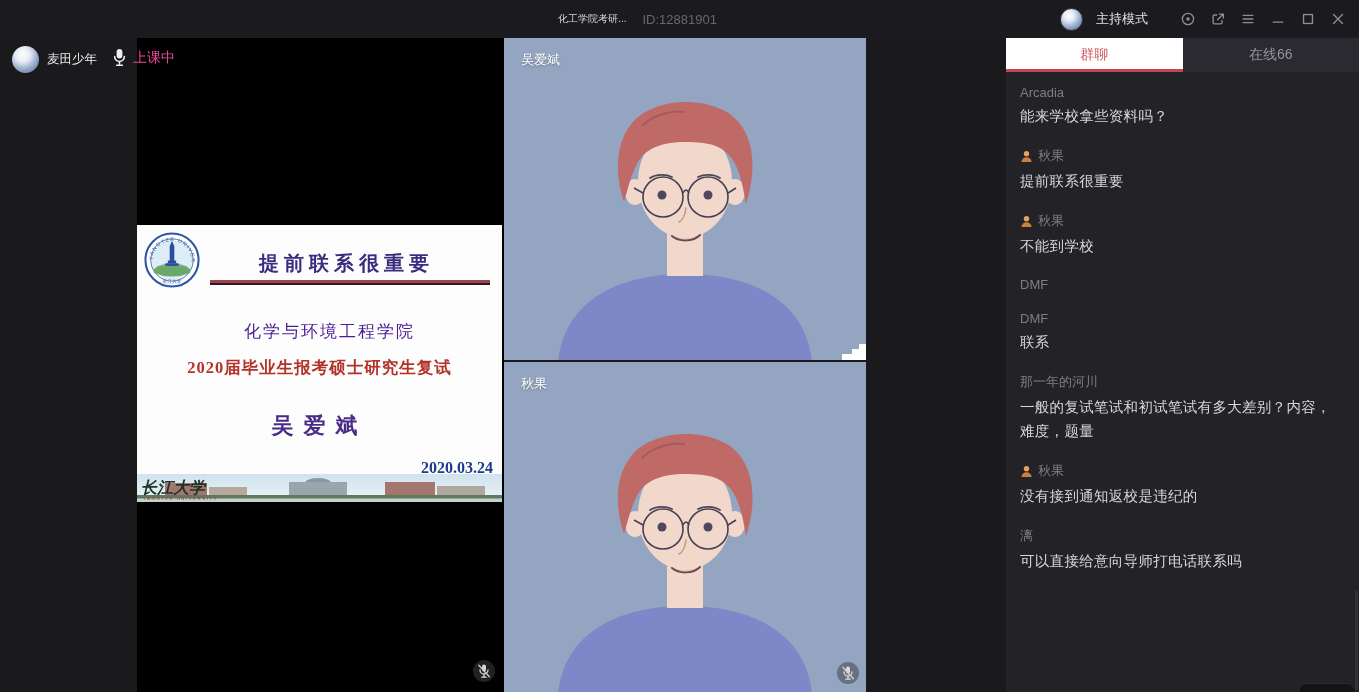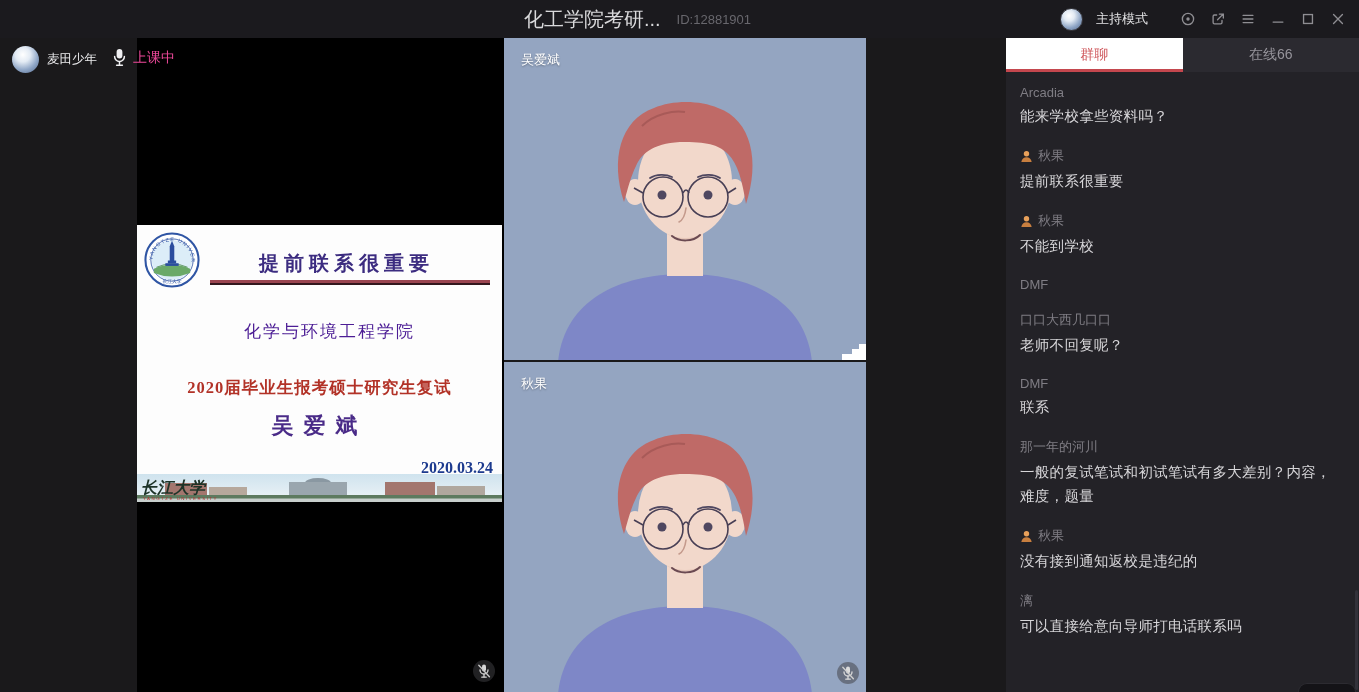--- a/index.html
+++ b/index.html
@@ -4,21 +4,21 @@
 <style>
   * { margin:0; padding:0; box-sizing:border-box; }
   html,body { background:#1a191b; }
   body { font-family:"Liberation Sans", sans-serif; }
   .app { position:relative; width:1359px; height:692px; background:#1a191b; overflow:hidden; }
 
   
   .titlebar { position:absolute; top:0; left:0; width:100%; height:38px; background:#1b1a1e; }
   .tb-center { position:absolute; left:50%; top:0; transform:translateX(-50%); margin-left:-42px;
                height:38px; display:flex; align-items:center; gap:16px; }
-  .tb-title { color:#d9d9db; font-size:20px; }
+  .tb-title { color:#d9d9db; font-size:10px; }
   .tb-id { color:#68676d; font-size:13px; }
   .tb-right { position:absolute; right:0; top:0; height:38px; display:flex; align-items:center; gap:13px; padding-right:13px; }
   .tb-avatar { width:23px; height:23px; border-radius:50%;
                background:radial-gradient(circle at 38% 32%, #ffffff 0%, #e3ebf4 28%, #8fa6c6 62%, #4e6488 100%);
                border:1px solid #3a3a40; }
   .tb-mode { color:#e4e4e6; font-size:13px; margin-right:18px; }
   .tb-icon { width:17px; height:17px; display:flex; align-items:center; justify-content:center; cursor:default; }
   .tb-icon svg { width:16px; height:16px; }
 
   
@@ -44,21 +44,21 @@
   .slide-title { position:absolute; left:62px; right:8px; top:25px; text-align:center;
                  font-family:"Liberation Serif","DejaVu Serif",serif; font-weight:bold;
                  font-size:20px; color:#3c2c80; letter-spacing:5px; }
   .slide-rule { position:absolute; left:73px; right:12px; top:55px; height:3px; background:#9a4550;
                 box-shadow:0 2px 0 #33171d; }
   .slide-dept { position:absolute; left:0; right:0; top:95px; text-align:center;
                 font-family:"Liberation Serif","DejaVu Serif",serif;
                 font-size:17px; color:#4c1d95; letter-spacing:2px;padding-left:20px; }
   .slide-sub { position:absolute; left:0; right:0; top:132px; text-align:center;
                font-family:"Liberation Serif","DejaVu Serif",serif; font-weight:bold;
-               font-size:16.5px; color:#b23227; letter-spacing:1px;margin-top:20px; }
+               font-size:16.5px; color:#b23227; letter-spacing:1px; }
   .slide-speaker { position:absolute; left:0; right:0; top:186px; text-align:center;
                    font-family:"Liberation Serif","DejaVu Serif",serif; font-weight:bold;
                    font-size:22px; color:#4a2b88; letter-spacing:10px; }
   .slide-date { position:absolute; right:9px; top:234px;
                 font-family:"Liberation Serif","DejaVu Serif",serif; font-weight:bold;
                 font-size:16px; color:#1c3a8e; }
   .slide-campus { position:absolute; left:0; bottom:0; width:365px; height:28px; }
 
   .stage-mic { position:absolute; right:8px; bottom:9px; width:24px; height:24px; }
 
@@ -311,27 +311,20 @@
     <div class="msg-text">不能到学校</div>
   </div>
 
   <div class="msg">
     <div class="msg-name">
 
       <span class="sender">DMF</span>
     </div>
   </div>
 
-  <div class="msg">
-    <div class="msg-name">
-
-      <span class="sender">口口大西几口口</span>
-    </div>
-    <div class="msg-text">老师不回复呢？</div>
-  </div>
 
   <div class="msg">
     <div class="msg-name">
 
       <span class="sender">DMF</span>
     </div>
     <div class="msg-text">联系</div>
   </div>
 
   <div class="msg">

